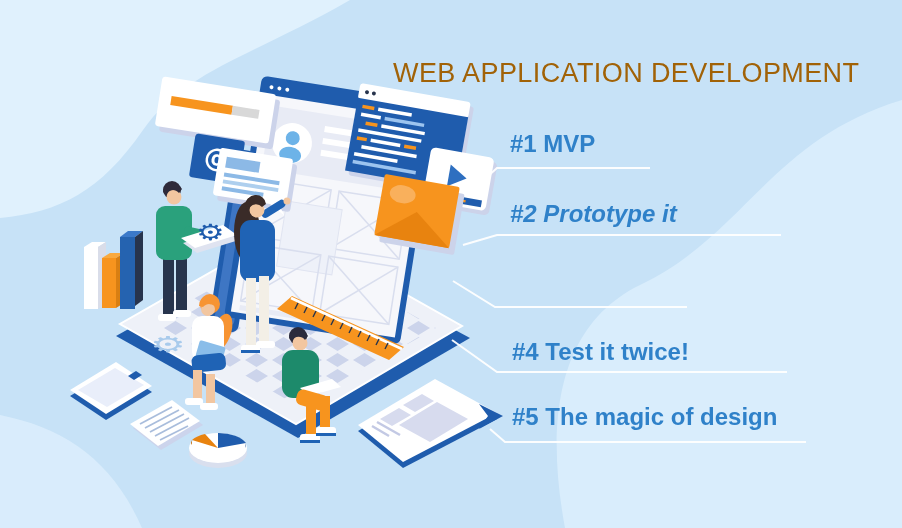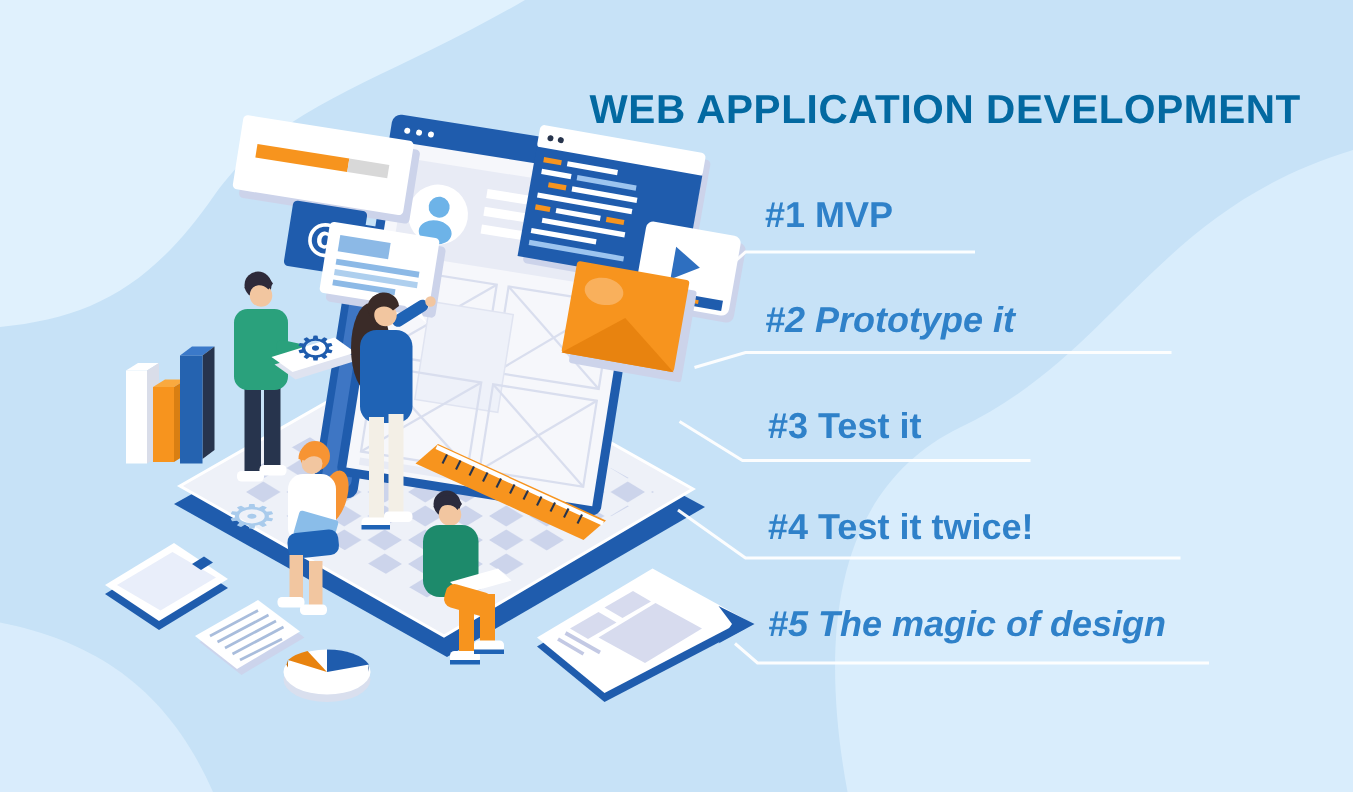--- a/index.html
+++ b/index.html
@@ -4,32 +4,32 @@
 <style>
   html,body{margin:0;padding:0;}
   .stage{
     position:relative; width:902px; height:528px; overflow:hidden;
     background:#c7e2f7;
     font-family:"Liberation Sans",sans-serif;
   }
   .stage svg{position:absolute;left:0;top:0;}
   .title{
     position:absolute; left:393px; top:58px;
-    color:#0369a1; font-weight:700; font-size:27px; letter-spacing:.4px;
+    color:#a16207; font-weight:400; font-size:27px; letter-spacing:.4px;
     white-space:nowrap;
   }
   .step{
     position:absolute; color:#2f81c9; font-weight:700; font-size:24px;
     white-space:nowrap;
   }
   .step1{left:510px; top:130px;text-align:center;}
   .step2{left:510px; top:200px;font-style:italic;}
   .step3{left:512px; top:271px;}
   .step4{left:512px; top:338px;}
-  .step5{left:512px; top:403px;font-style:italic;}
+  .step5{left:512px; top:403px;}
 </style>
 </head>
 <body>
 
 <div class="stage">
 
 <svg width="902" height="528" viewBox="0 0 902 528">
   <defs>
     <pattern id="keys" width="27" height="16" patternUnits="userSpaceOnUse">
       <polygon points="13.5,1 25,8 13.5,15 2,8" fill="#ccd4eb"></polygon>
@@ -286,17 +286,16 @@
     <polyline points="463,245 497,235 781,235"></polyline>
     <polyline points="453,281 495,307 687,307"></polyline>
     <polyline points="452,340 497,372 787,372"></polyline>
     <polyline points="490,429 505,442 806,442"></polyline>
   </g>
 </svg>
 
 <div class="title">WEB APPLICATION DEVELOPMENT</div>
 <div class="step step1">#1 MVP</div>
 <div class="step step2">#2 Prototype it</div>
-<div class="step step3">#3 Test it</div>
 <div class="step step4">#4 Test it twice!</div>
 <div class="step step5">#5 The magic of design</div>
 
 </div>
 
 </body></html>

